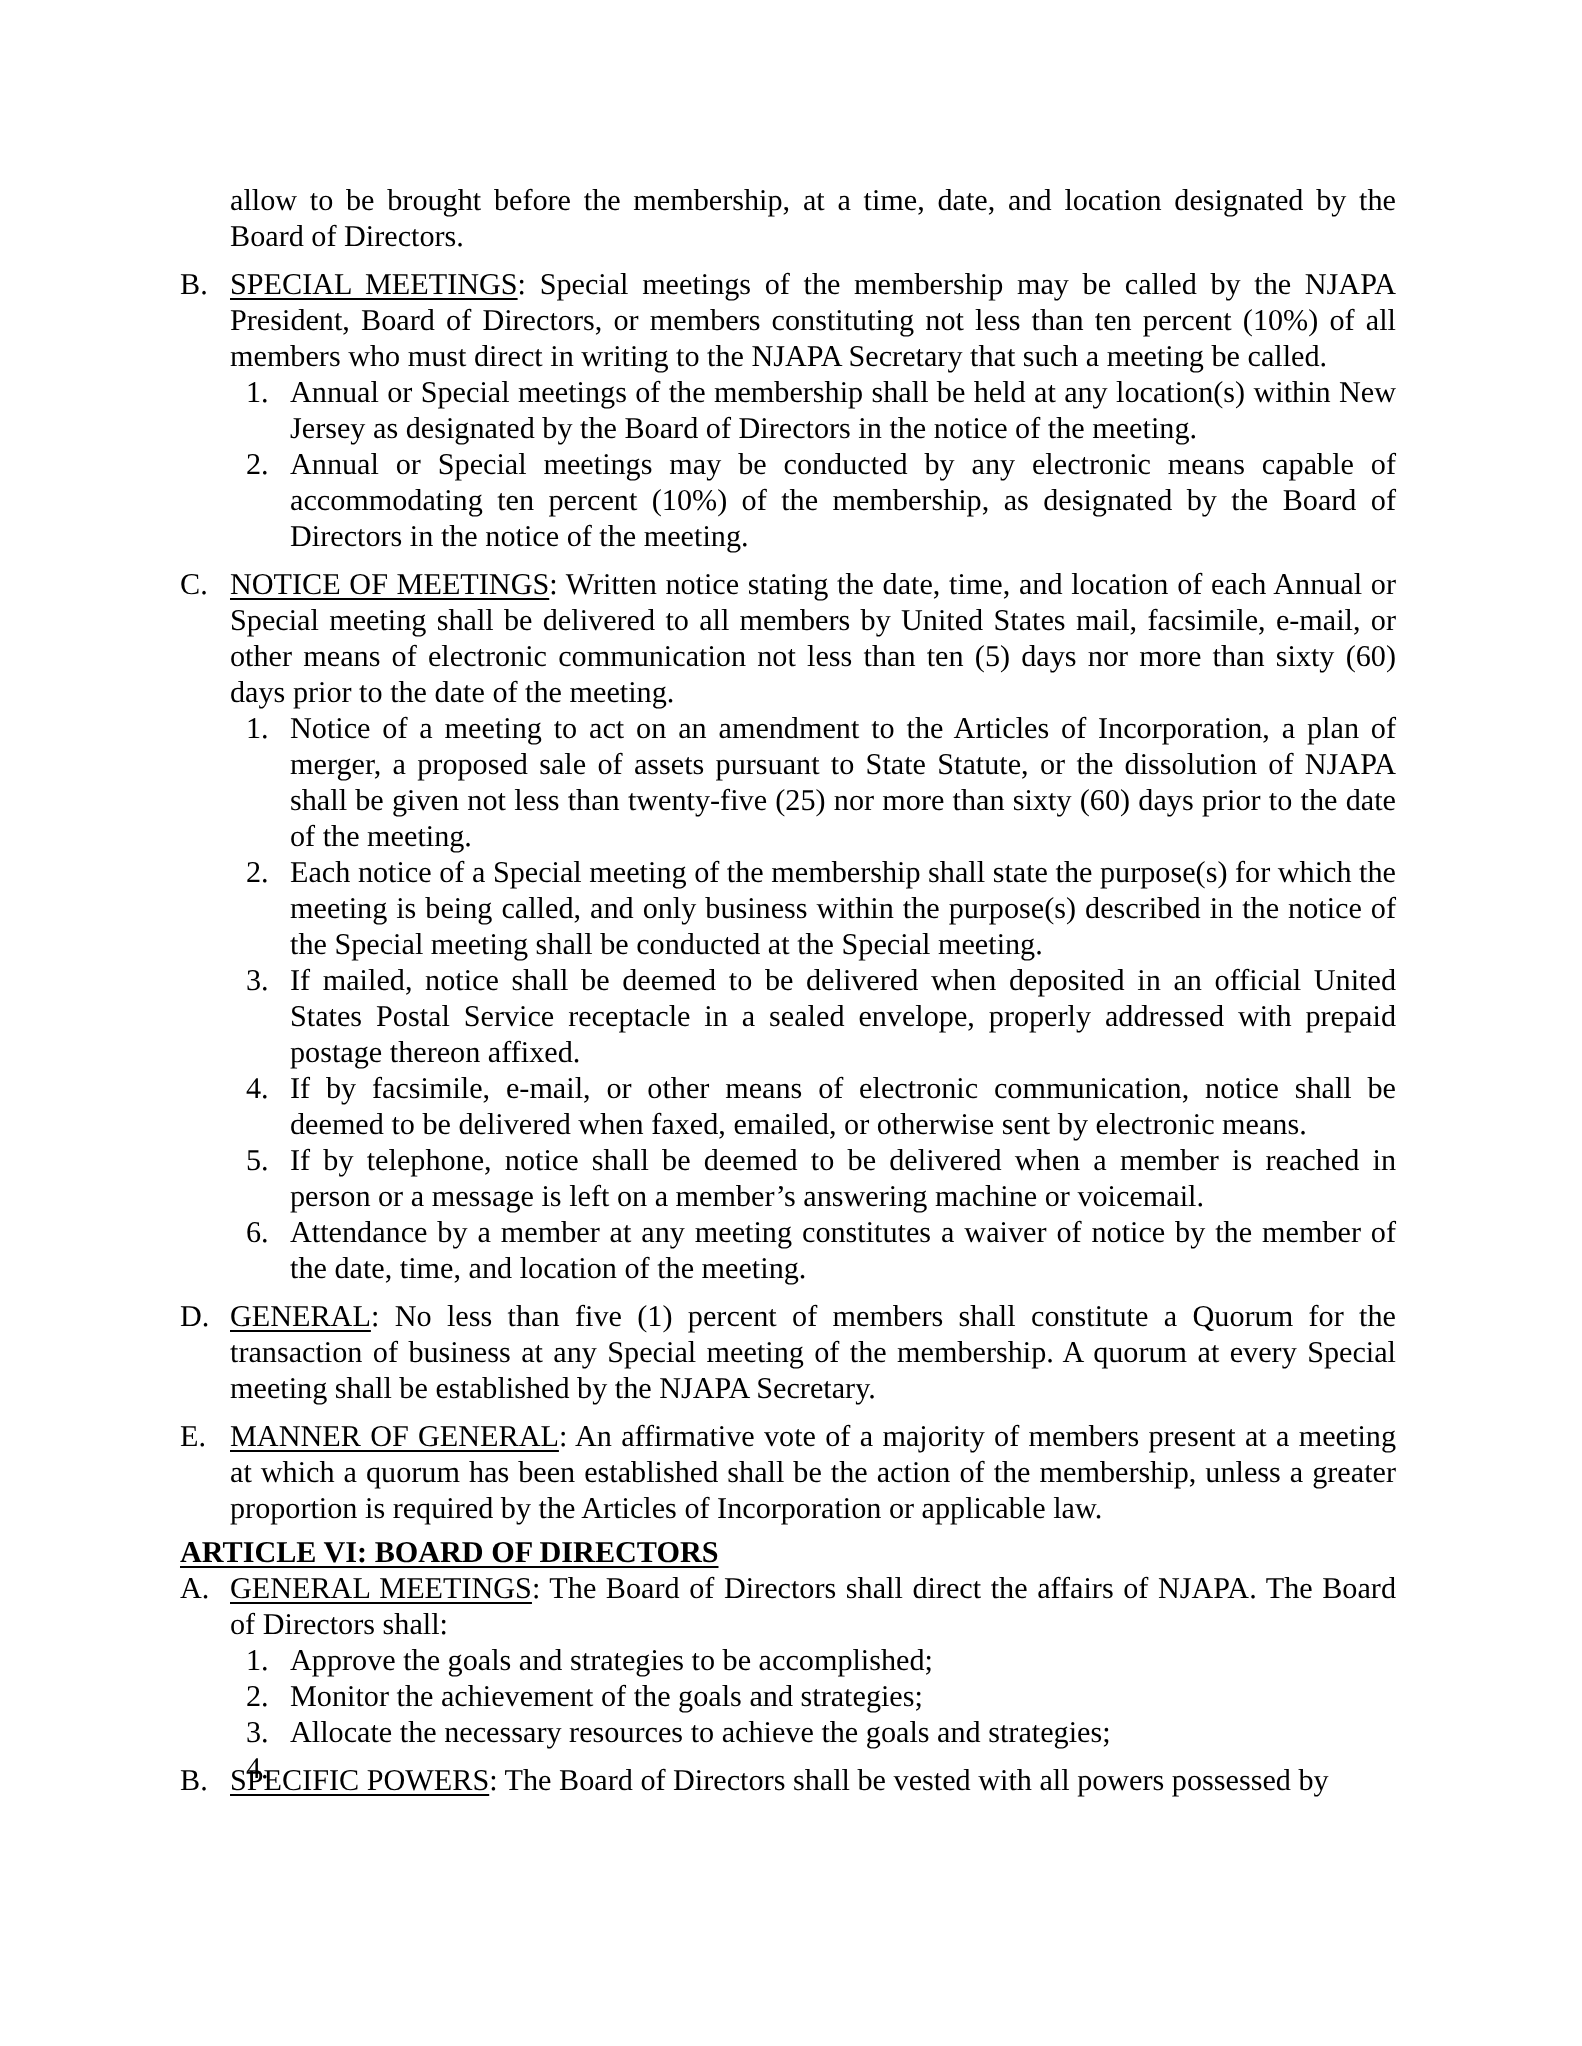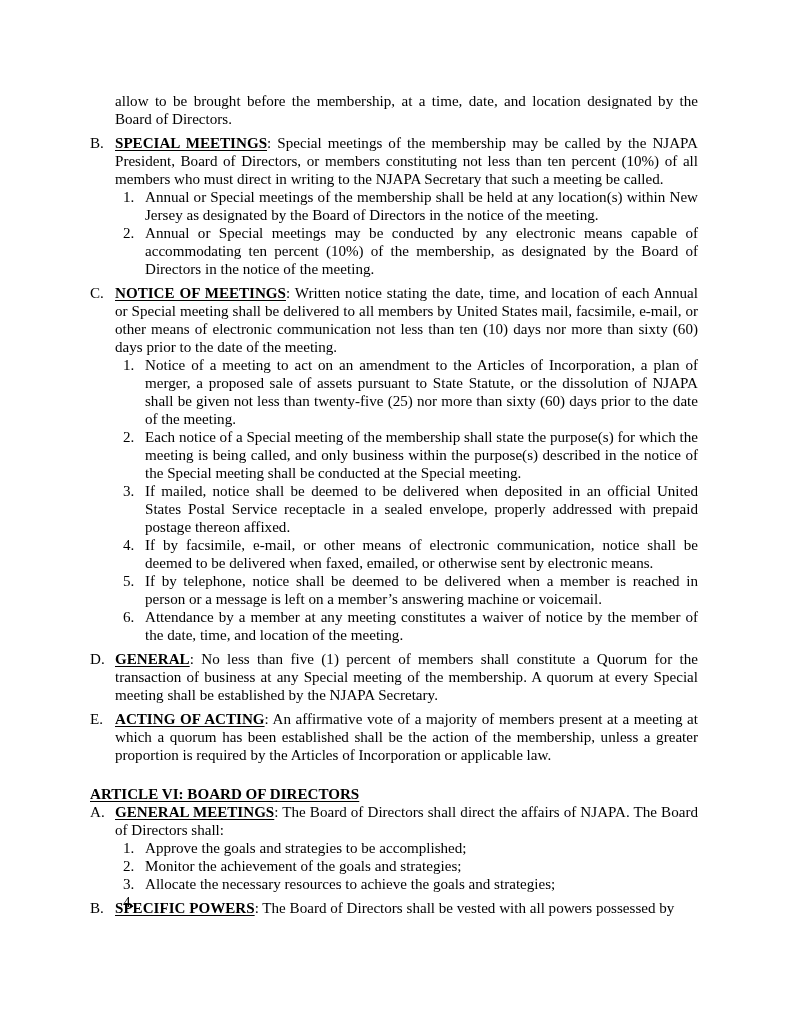--- a/index.html
+++ b/index.html
@@ -41,39 +41,39 @@
       position: relative;
       padding-left: 25px;
       margin-top: 6px;
       text-align: justify;
     }
     .sec .letter {
       position: absolute;
       left: 0;
       top: 0;
     }
-    .u { text-decoration: underline; text-underline-offset: 2px; font-weight: bold; }
+    .u { text-decoration: underline; text-underline-offset: 2px; }
     .items {
       margin: 0;
       padding: 0;
       list-style: none;
     }
     .item {
       position: relative;
       padding-left: 55px;
       text-align: justify;
     }
     .item .num {
       position: absolute;
       left: 33px;
       top: 0;
     }
     .sec .item { margin-left: -25px; }
     .article-heading {
-      margin-top: 21px;
+      margin-top: 4px;
       font-weight: bold;
       text-decoration: underline;
       text-underline-offset: 2px;
     }
   </style>
 </head>
 <body>
 
 <div class="page">
   <div class="content">
@@ -84,39 +84,39 @@
       <span class="letter">B.</span>
       <p class="just"><span class="u">SPECIAL MEETINGS</span><span>: Special meetings of the membership may be called by the NJAPA President, Board of Directors, or members constituting not less than ten percent (10%) of all members who must direct in writing to the NJAPA Secretary that such a meeting be called.</span></p>
       <ol class="items">
         <li class="item"><span class="num">1.</span><span>Annual or Special meetings of the membership shall be held at any location(s) within New Jersey as designated by the Board of Directors in the notice of the meeting.</span></li>
         <li class="item"><span class="num">2.</span><span>Annual or Special meetings may be conducted by any electronic means capable of accommodating ten percent (10%) of the membership, as designated by the Board of Directors in the notice of the meeting.</span></li>
       </ol>
     </div>
 
     <div class="sec">
       <span class="letter">C.</span>
-      <p class="just"><span class="u">NOTICE OF MEETINGS</span><span>: Written notice stating the date, time, and location of each Annual or Special meeting shall be delivered to all members by United States mail, facsimile, e-mail, or other means of electronic communication not less than ten (10) days nor more than sixty (60) days prior to the date of the meeting.</span></p>
+      <p class="just"><span class="u">NOTICE OF MEETINGS</span><span>: Written notice stating the date, time, and location of each Annual or Special meeting shall be delivered to all members by United States mail, facsimile, e-mail, or other means of electronic communication not less than ten (5) days nor more than sixty (60) days prior to the date of the meeting.</span></p>
       <ol class="items">
         <li class="item"><span class="num">1.</span><span>Notice of a meeting to act on an amendment to the Articles of Incorporation, a plan of merger, a proposed sale of assets pursuant to State Statute, or the dissolution of NJAPA shall be given not less than twenty-five (25) nor more than sixty (60) days prior to the date of the meeting.</span></li>
         <li class="item"><span class="num">2.</span><span>Each notice of a Special meeting of the membership shall state the purpose(s) for which the meeting is being called, and only business within the purpose(s) described in the notice of the Special meeting shall be conducted at the Special meeting.</span></li>
         <li class="item"><span class="num">3.</span><span>If mailed, notice shall be deemed to be delivered when deposited in an official United States Postal Service receptacle in a sealed envelope, properly addressed with prepaid postage thereon affixed.</span></li>
         <li class="item"><span class="num">4.</span><span>If by facsimile, e-mail, or other means of electronic communication, notice shall be deemed to be delivered when faxed, emailed, or otherwise sent by electronic means.</span></li>
         <li class="item"><span class="num">5.</span><span>If by telephone, notice shall be deemed to be delivered when a member is reached in person or a message is left on a member’s answering machine or voicemail.</span></li>
         <li class="item"><span class="num">6.</span><span>Attendance by a member at any meeting constitutes a waiver of notice by the member of the date, time, and location of the meeting.</span></li>
       </ol>
     </div>
 
     <div class="sec">
       <span class="letter">D.</span>
       <p class="just"><span class="u">GENERAL</span><span>: No less than five (1) percent of members shall constitute a Quorum for the transaction of business at any Special meeting of the membership.  A quorum at every Special meeting shall be established by the NJAPA Secretary.</span></p>
     </div>
 
     <div class="sec">
       <span class="letter">E.</span>
-      <p class="just"><span class="u">ACTING OF ACTING</span><span>: An affirmative vote of a majority of members present at a meeting at which a quorum has been established shall be the action of the membership, unless a greater proportion is required by the Articles of Incorporation or applicable law.</span></p>
+      <p class="just"><span class="u">MANNER OF GENERAL</span><span>: An affirmative vote of a majority of members present at a meeting at which a quorum has been established shall be the action of the membership, unless a greater proportion is required by the Articles of Incorporation or applicable law.</span></p>
     </div>
 
     <p class="article-heading">ARTICLE VI: BOARD OF DIRECTORS</p>
 
     <div class="sec" style="margin-top:0;">
       <span class="letter">A.</span>
       <p class="just"><span class="u">GENERAL MEETINGS</span><span>: The Board of Directors shall direct the affairs of NJAPA. The Board of Directors shall:</span></p>
       <ol class="items">
         <li class="item"><span class="num">1.</span><span>Approve the goals and strategies to be accomplished;</span></li>
         <li class="item"><span class="num">2.</span><span>Monitor the achievement of the goals and strategies;</span></li>

